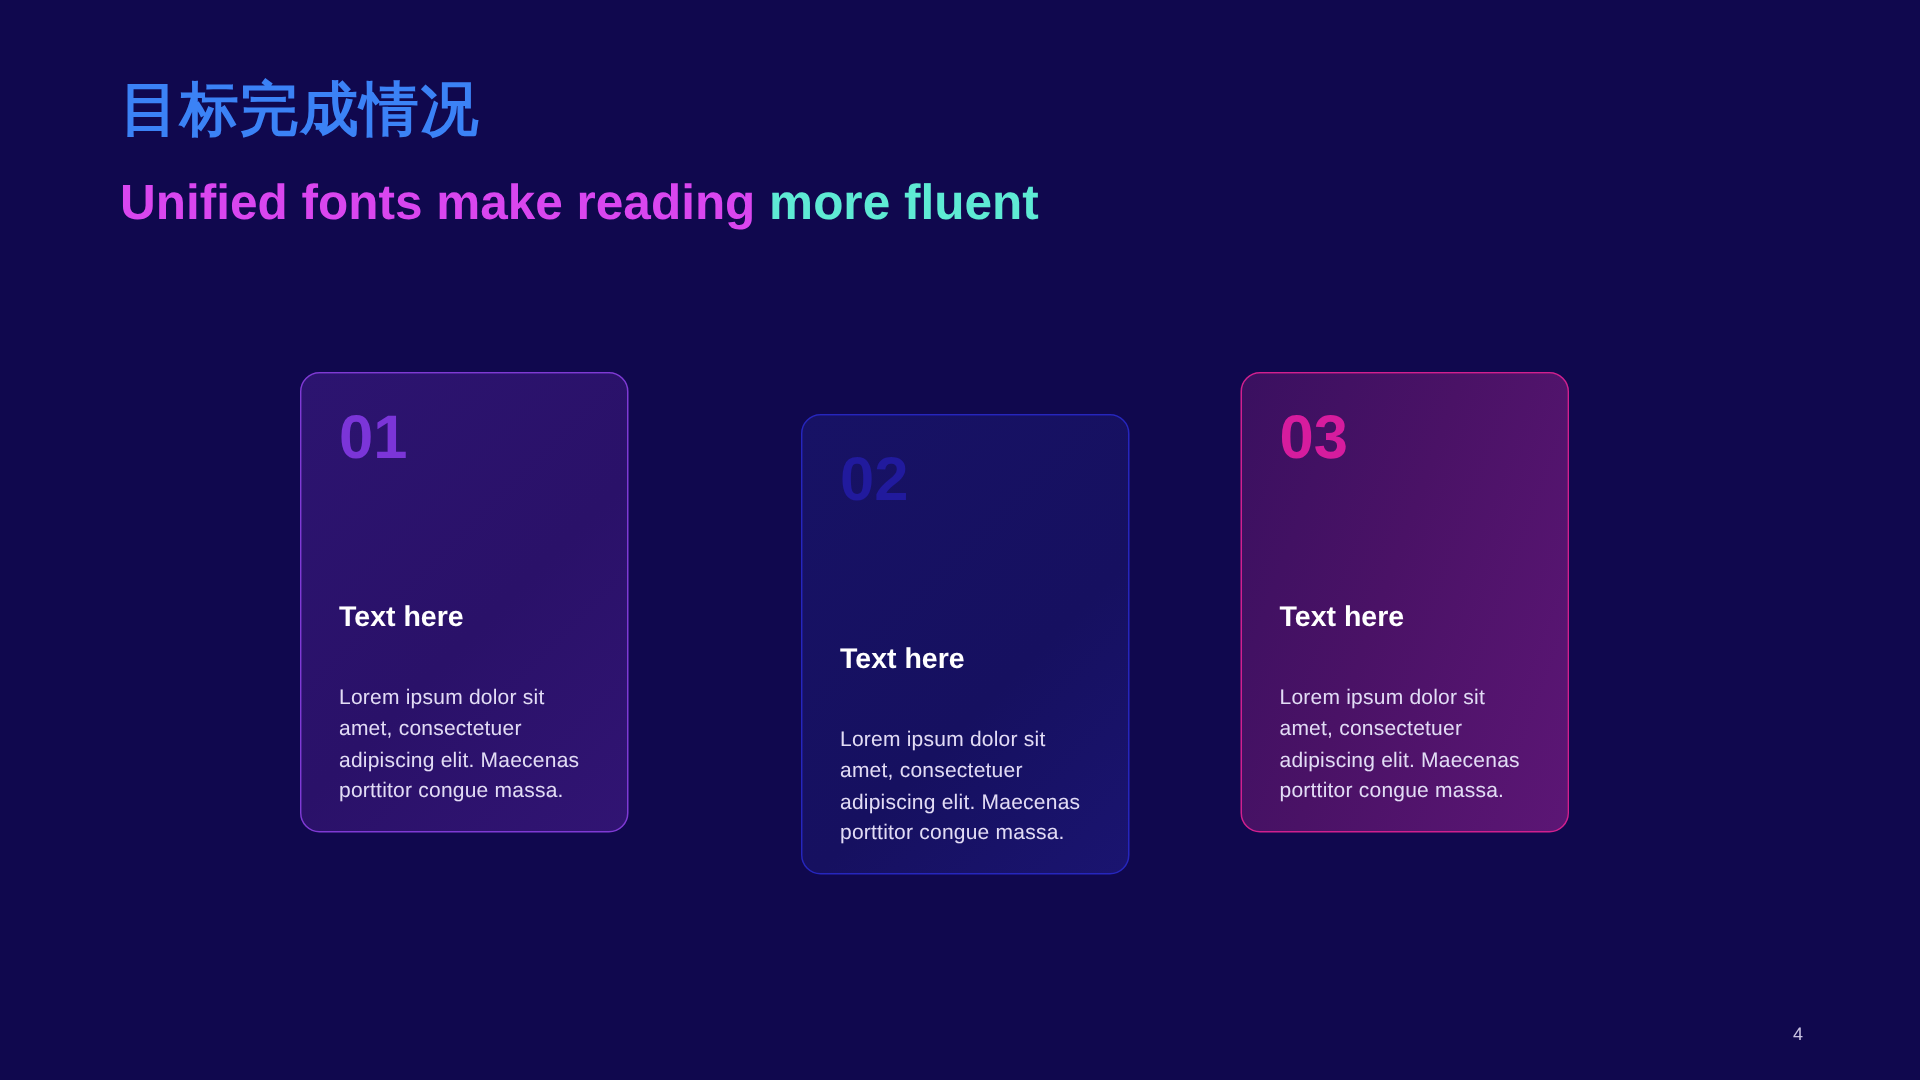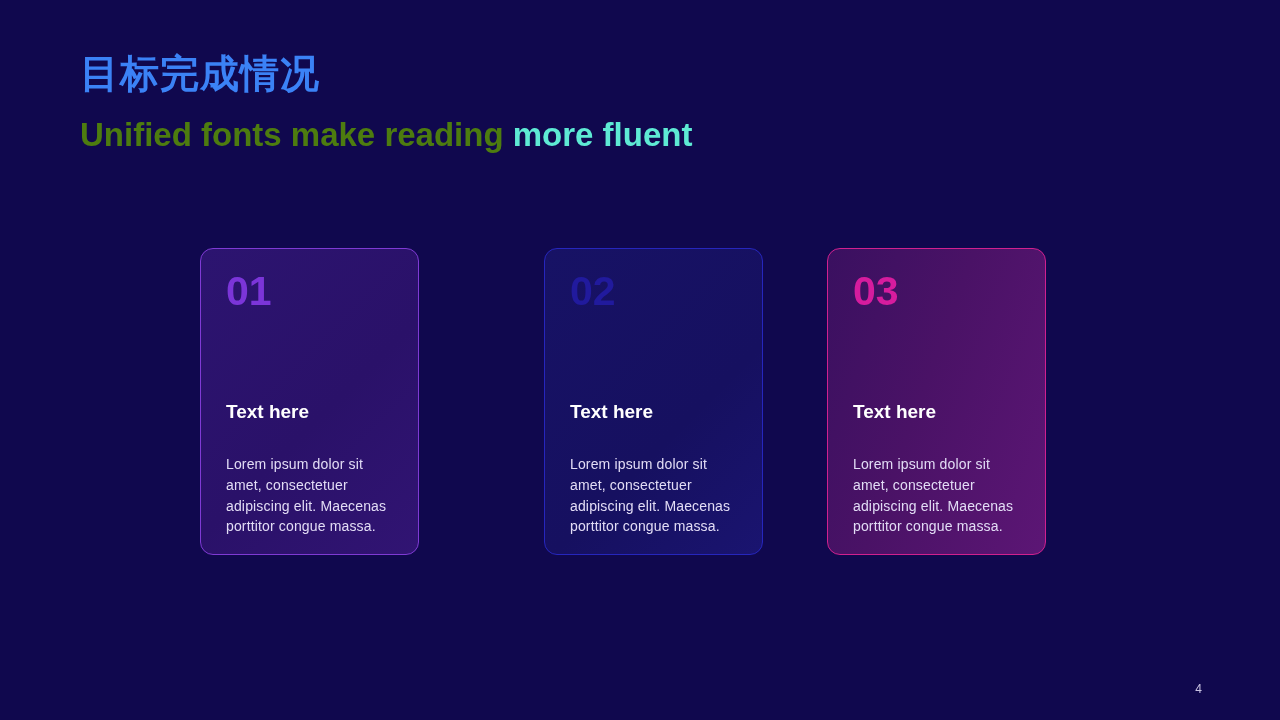--- a/index.html
+++ b/index.html
@@ -40,21 +40,21 @@
   }
 
   #slide-subtitle {
     margin: 0;
     margin-top: 19px;
     font-size: 33px;
     font-weight: bold;
     line-height: 1.15;
     white-space: nowrap;
   }
-  .sub-primary { color: #4d7c0f; }
+  .sub-primary { color: #d946ef; }
   .sub-accent  { color: #5eead4; }
 
   
   #cards {
     position: absolute;
     left: 200px;
     top: 248px;
     width: 881px;
     height: 309px;
   }
@@ -64,21 +64,21 @@
     top: 0;
     width: 219px;
     height: 307px;
     box-sizing: border-box;
     border-radius: 13px;
     border: 1.5px solid #7a38cf;
     padding: 22px 24px 0 25px;
     overflow: hidden;
   }
   .card.pos-0 { left: 0px; }
-  .card.pos-1 { left: 344px; }
+  .card.pos-1 { left: 334px; margin-top: 28px; }
   .card.pos-2 { left: 627px; }
 
   .card.theme-purple {
     background: linear-gradient(135deg, #2c1470 0%, #2a1169 55%, #311473 100%);
     border-color: #7f3ad4;
   }
   .card.theme-blue {
     background: linear-gradient(135deg, #171265 0%, #161060 60%, #1a1470 100%);
     border-color: #2626bd;
   }

